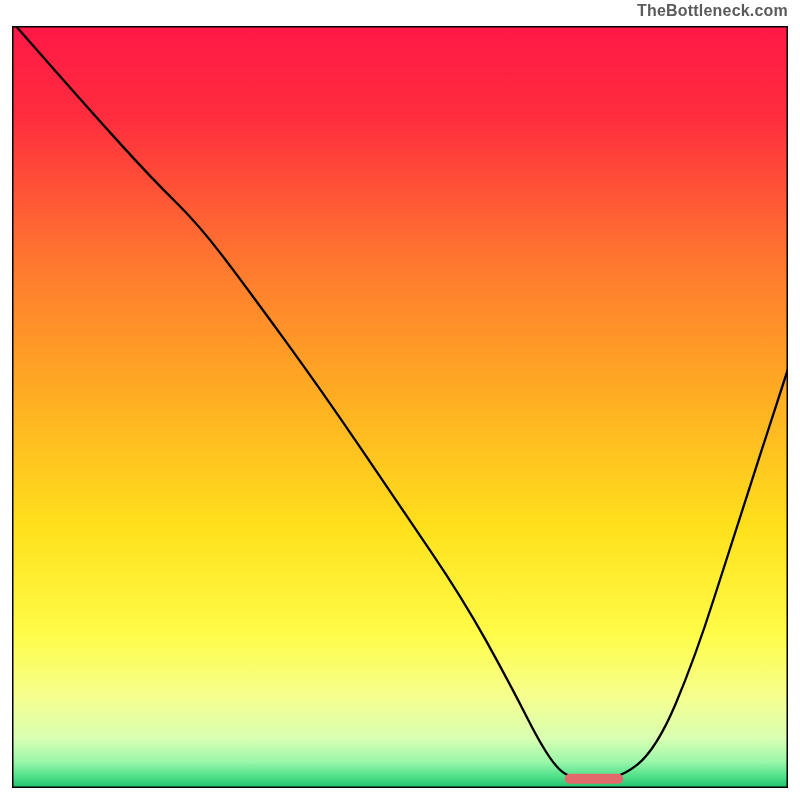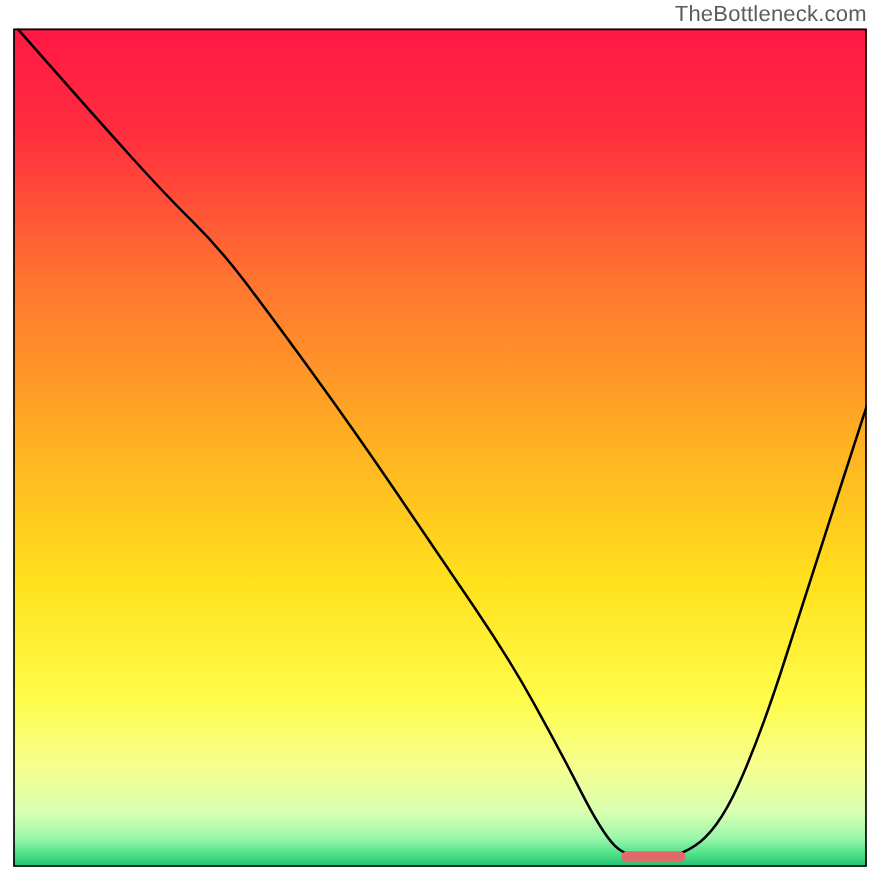--- a/index.html
+++ b/index.html
@@ -16,22 +16,22 @@
     left: 12px;
     top: 26px;
     width: 776px;
     height: 762px;
     box-sizing: border-box;
   }
   .watermark {
     position: absolute;
     top: 2px;
     right: 12px;
-    font-size: 20px;
-    font-weight: 400;
+    font-size: 16px;
+    font-weight: 700;
     color: #5b5b5b;
     letter-spacing: 0.2px;
   }
   svg {
     display: block;
   }
 </style>
 </head>
 <body>
 

